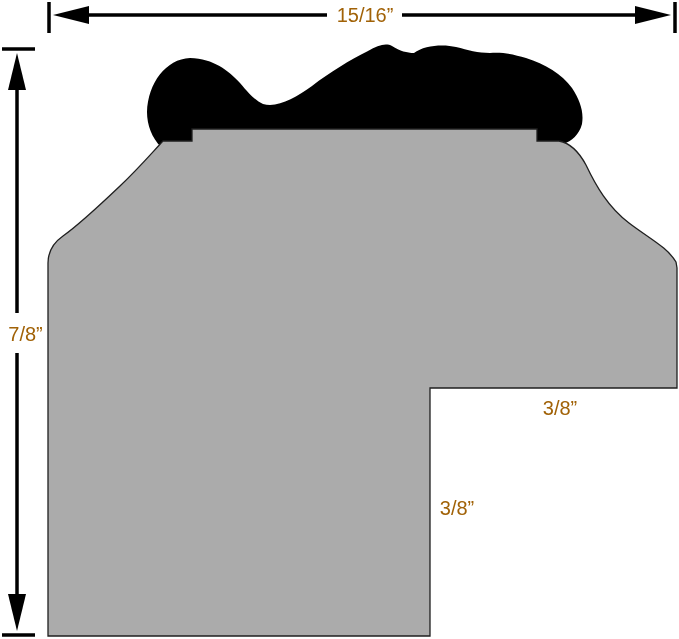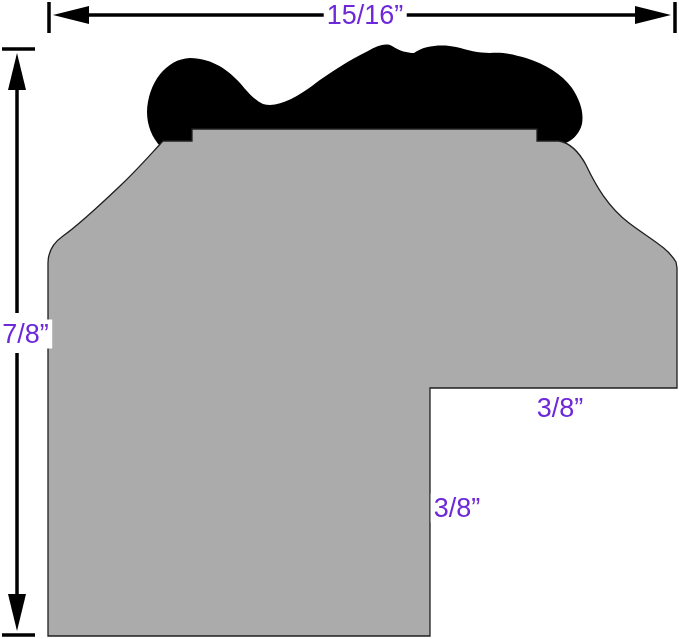--- a/index.html
+++ b/index.html
@@ -38,23 +38,23 @@
   .body-shape {
     stroke: #1f1f1f;
     stroke-width: 1.3;
   }
   .cap-shape {
     stroke: none;
   }
   .dim-label {
     position: absolute;
     transform: translate(-50%, -50%);
-    font-size: 27px;
+    font-size: 20px;
     line-height: 1;
-    color: #6d28d9;
+    color: #a16207;
     background: #ffffff;
     padding: 1px 3px;
     white-space: nowrap;
   }
 </style>
 </head>
 <body>
 
 <div class="stage">
 

